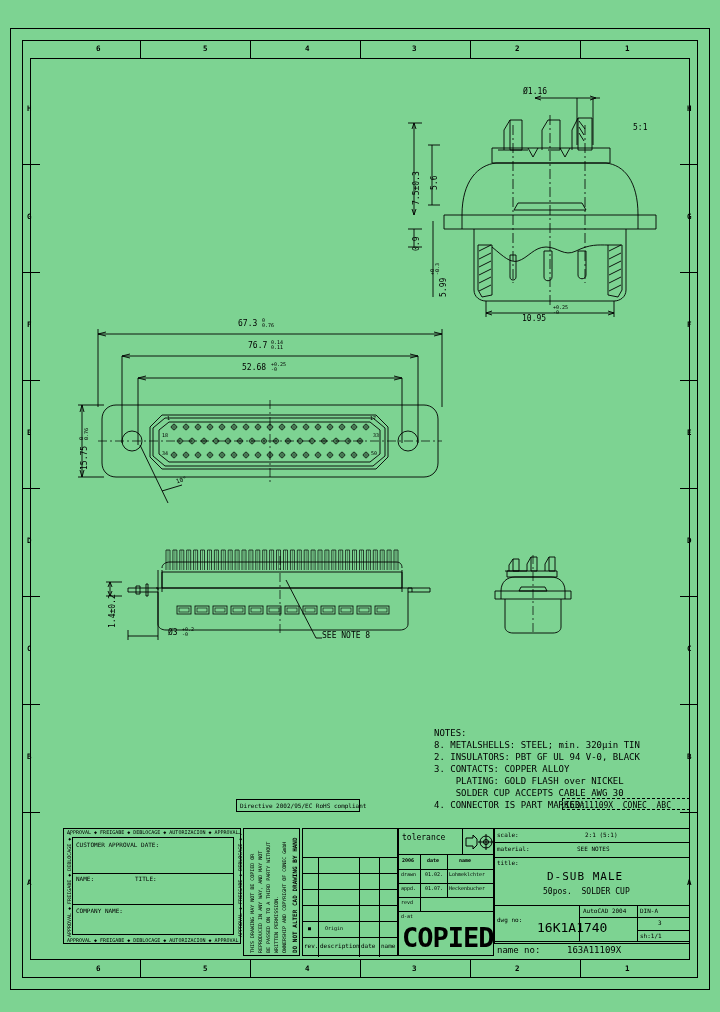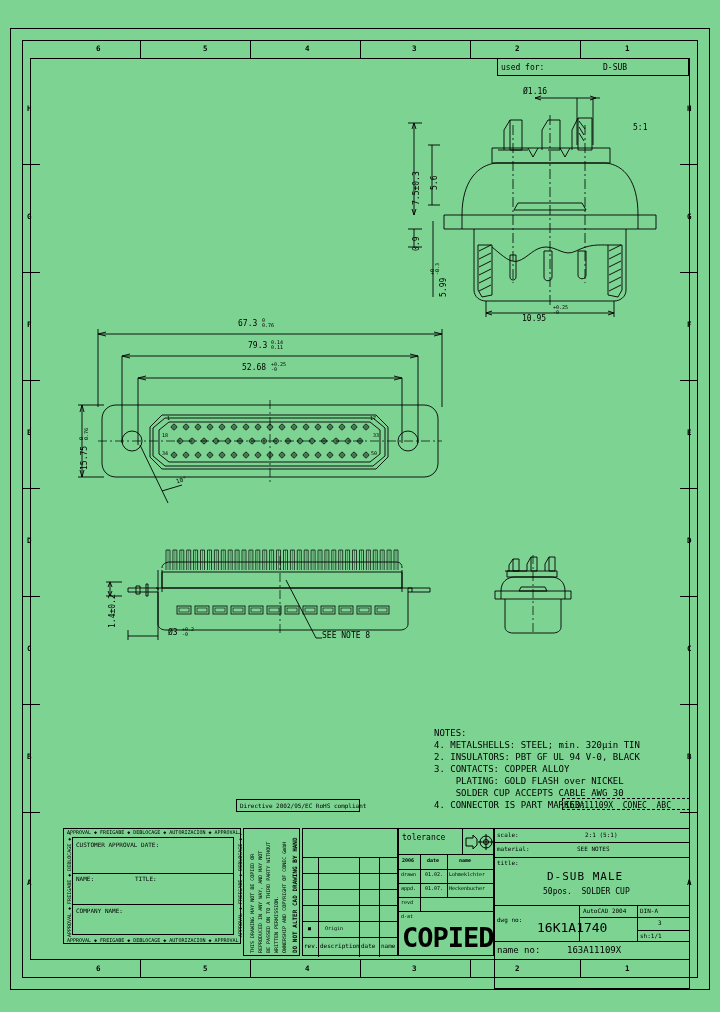--- a/index.html
+++ b/index.html
@@ -87,24 +87,20 @@
 
   <div class="ztxt" style="left:687px;top:104px;">H</div>
   <div class="ztxt" style="left:687px;top:212px;">G</div>
   <div class="ztxt" style="left:687px;top:320px;">F</div>
   <div class="ztxt" style="left:687px;top:428px;">E</div>
   <div class="ztxt" style="left:687px;top:536px;">D</div>
   <div class="ztxt" style="left:687px;top:644px;">C</div>
   <div class="ztxt" style="left:687px;top:752px;">B</div>
   <div class="ztxt" style="left:687px;top:878px;">A</div>
 
-  <div class="box" style="left:497px;top:58px;width:192px;height:18px;">
-    <div class="txt t8" style="left:3px;top:4px;">used for:</div>
-    <div class="txt t8" style="left:105px;top:4px;">D-SUB</div>
-  </div>
 
   <div class="abs" style="left:400px;top:85px;width:260px;height:235px;">
     <div class="txt t8" style="left:233px;top:38px;">5:1</div>
     <svg width="260" height="235" viewBox="0 0 260 235">
       <g fill="none" stroke="#000" stroke-width="0.9">
 
         <line x1="135" y1="13" x2="200" y2="13"></line>
         <line x1="135" y1="13" x2="141" y2="11"></line>
           <line x1="135" y1="13" x2="141" y2="15"></line>
         <line x1="196" y1="13" x2="190" y2="11"></line>
@@ -403,21 +399,21 @@
           <line x1="292.40" y1="140" x2="299.60" y2="140" stroke="#000" stroke-width="0.5"></line>
           <line x1="296.00" y1="136.4" x2="296.00" y2="143.6" stroke="#000" stroke-width="0.5"></line>
         </g>
     </svg>
     <div class="abs" style="left:168px;top:4px;">
       <span class="txt t8">67.3</span>
         <span class="abs t5" style="left:24px;top:-1px;">0</span>
         <span class="abs t5" style="left:24px;top:4px;">0.76</span>
     </div>
     <div class="abs" style="left:178px;top:26px;">
-      <span class="txt t8">79.3</span>
+      <span class="txt t8">76.7</span>
         <span class="abs t5" style="left:23px;top:-1px;">0.14</span>
         <span class="abs t5" style="left:23px;top:4px;">0.11</span>
     </div>
     <div class="abs" style="left:172px;top:48px;">
       <span class="txt t8">52.68</span>
         <span class="abs t5" style="left:29px;top:-1px;">+0.25</span>
         <span class="abs t5" style="left:29px;top:4px;">-0</span>
     </div>
     <div class="abs vert" style="left:10px;top:155px;">
       <span class="txt t8">15.75</span>
@@ -593,21 +589,21 @@
         <path d="M10 54 L10 82 C10 86, 14 88, 18 88 L58 88 C62 88, 66 86, 66 82 L66 54"></path>
       </g>
       <g fill="none" stroke="#000" stroke-width="0.7" stroke-dasharray="9 3 2 3">
         <line x1="38" y1="10" x2="38" y2="90"></line>
       </g>
     </svg>
   </div>
 
   <div class="abs" style="left:434px;top:728px;">
     <div class="txt t9" style="left:0;top:0;">NOTES:</div>
-    <div class="txt t9" style="left:0;top:12px;">4. METALSHELLS: STEEL; min. 320µin TIN</div>
+    <div class="txt t9" style="left:0;top:12px;">8. METALSHELLS: STEEL; min. 320µin TIN</div>
     <div class="txt t9" style="left:0;top:24px;">2. INSULATORS: PBT GF UL 94 V-0, BLACK</div>
     <div class="txt t9" style="left:0;top:36px;">3. CONTACTS: COPPER ALLOY</div>
     <div class="txt t9" style="left:0;top:48px;">    PLATING: GOLD FLASH over NICKEL</div>
     <div class="txt t9" style="left:0;top:60px;">    SOLDER CUP ACCEPTS CABLE AWG 30</div>
     <div class="txt t9" style="left:0;top:72px;">4. CONNECTOR IS PART MARKED:</div>
     <div class="box dash" style="left:128px;top:70px;width:128px;height:12px;">
       <div class="txt t8" style="left:2px;top:2px;">163A11109X  CONEC  ABC</div>
     </div>
   </div>
 
@@ -685,21 +681,21 @@
     <div class="txt t5" style="left:26px;top:43px;">01.02.</div>
     <div class="txt t5" style="left:50px;top:43px;">Lohmeklchter</div>
     <div class="txt t5" style="left:2px;top:57px;">appd.</div>
     <div class="txt t5" style="left:26px;top:57px;">01.07.</div>
     <div class="txt t5" style="left:50px;top:57px;">Heckenbucher</div>
     <div class="txt t5" style="left:2px;top:71px;">revd</div>
     <div class="txt t5" style="left:2px;top:85px;">d-at</div>
     <div class="txt bold" style="left:3px;top:95px;font-size:27px;line-height:28px;letter-spacing:-1px;">COPIED</div>
   </div>
 
-  <div class="box" style="left:494px;top:828px;width:196px;height:161px;padding-left:29px;">
+  <div class="box" style="left:494px;top:828px;width:196px;height:116px;padding-left:29px;">
     <div class="ln" style="left:0;top:13px;width:194px;height:1px;"></div>
     <div class="ln" style="left:0;top:28px;width:194px;height:1px;"></div>
     <div class="ln" style="left:0;top:76px;width:194px;height:1px;"></div>
     <div class="ln" style="left:0;top:112px;width:194px;height:1px;"></div>
     <div class="txt t6" style="left:2px;top:3px;">scale:</div>
     <div class="txt t6" style="left:90px;top:3px;">2:1 (5:1)</div>
     <div class="txt t6" style="left:2px;top:17px;">material:</div>
     <div class="txt t6" style="left:82px;top:17px;">SEE NOTES</div>
     <div class="txt t6" style="left:2px;top:31px;">title:</div>
     <div class="txt t11" style="left:52px;top:42px;letter-spacing:1px;">D-SUB MALE</div>

